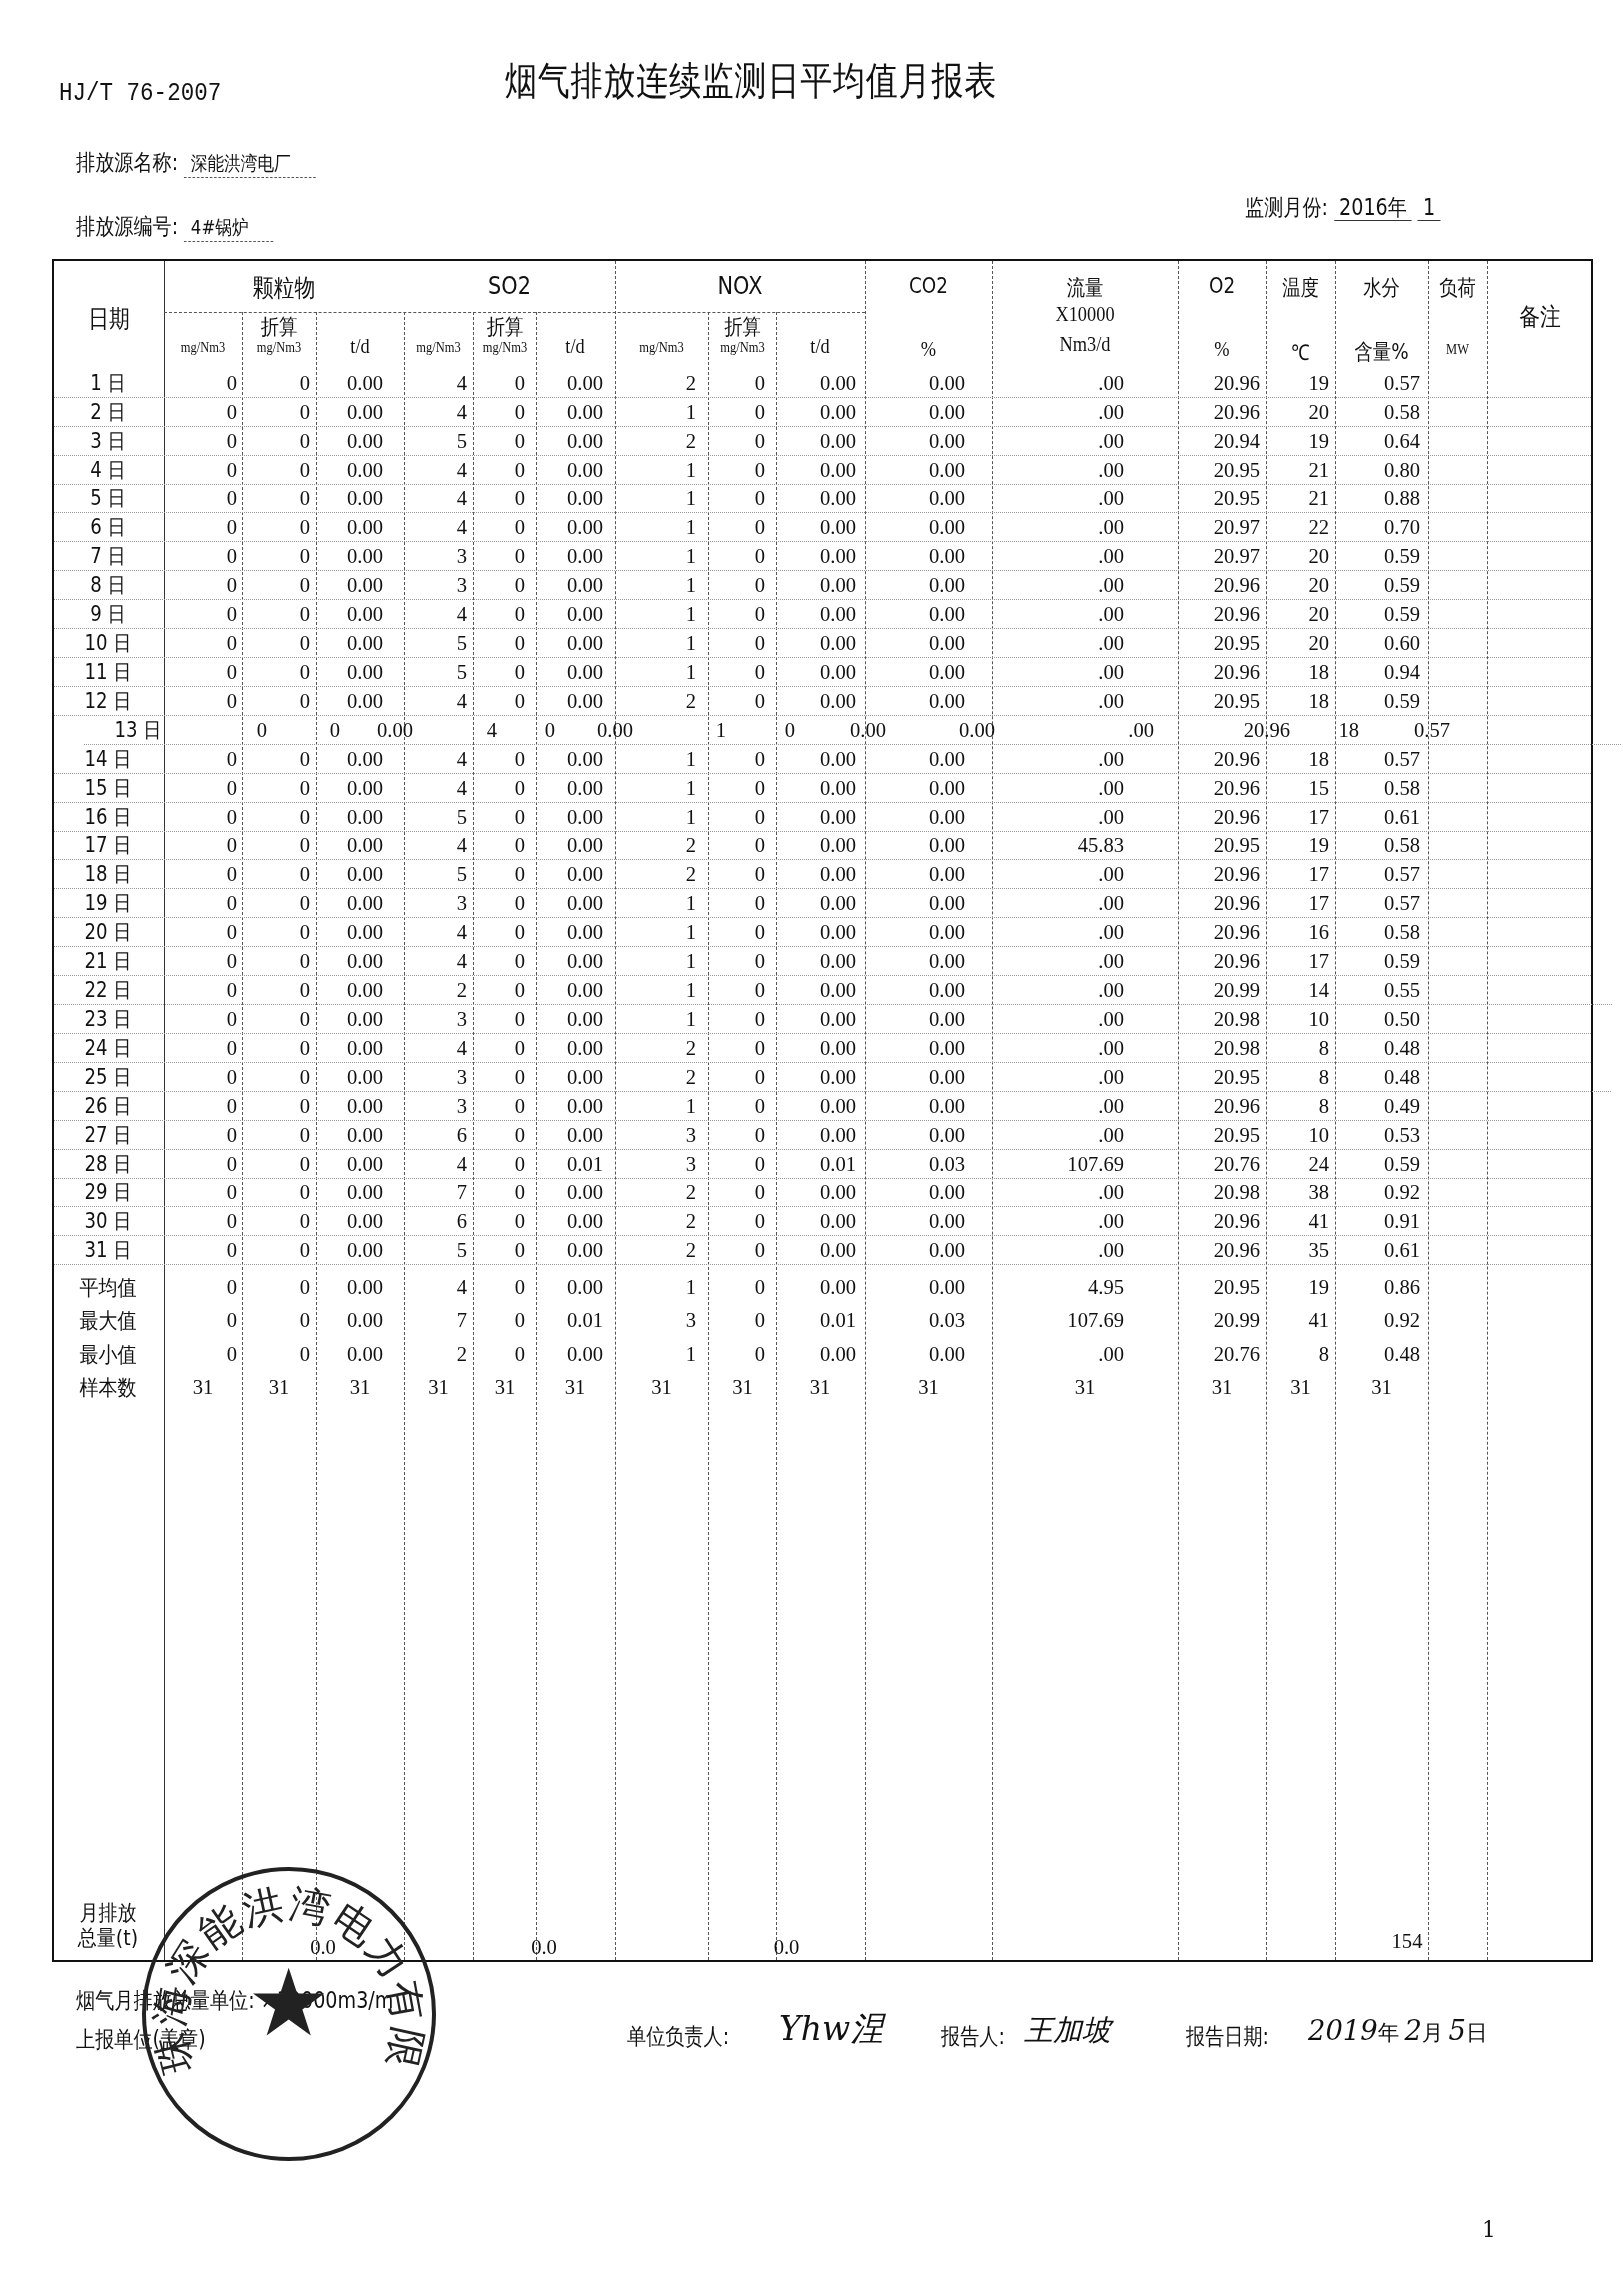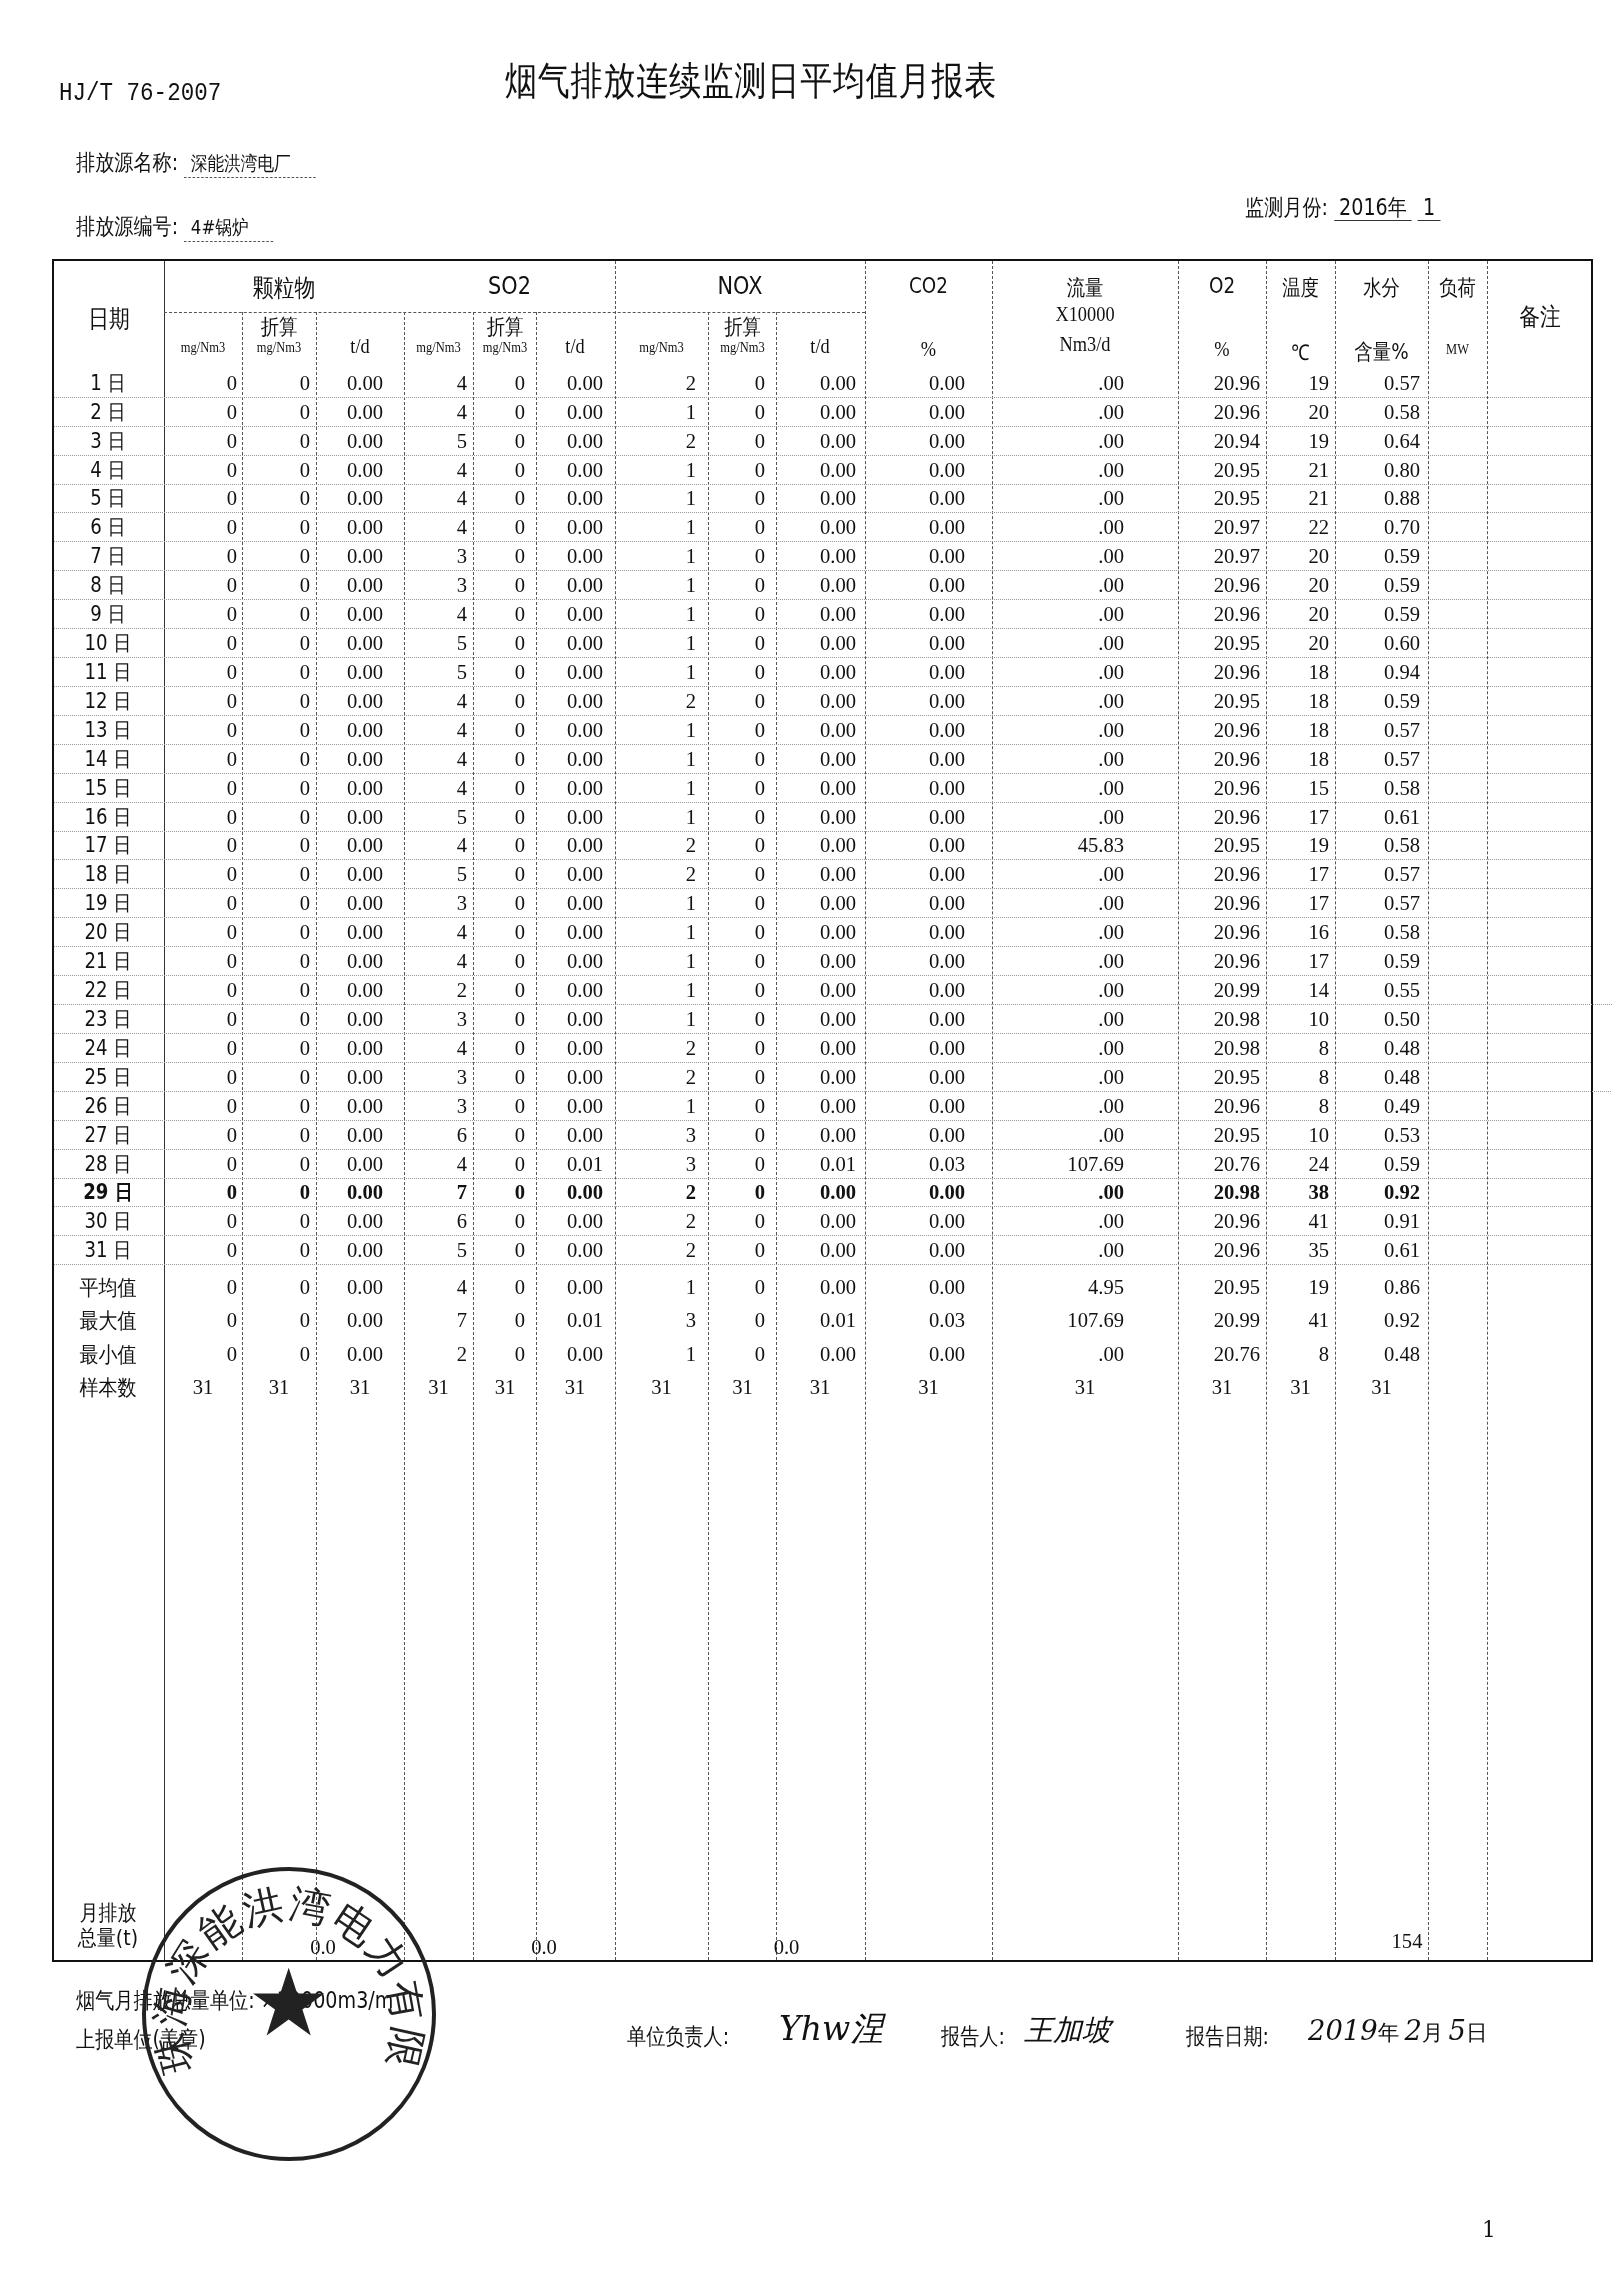--- a/index.html
+++ b/index.html
@@ -350,21 +350,21 @@
         <div class="cell" style="left: 722px; width: 80px;">0.00</div>
         <div class="cell" style="left: 811px; width: 100px;">0.00</div>
         <div class="cell" style="left: 938px; width: 132px;">.00</div>
         <div class="cell" style="left: 1124px; width: 82px;">20.95</div>
         <div class="cell" style="left: 1212px; width: 63px;">18</div>
         <div class="cell" style="left: 1281px; width: 85px;">0.59</div>
         <div class="cell" style="left: 1374px; width: 53px;"></div>
         <div class="cell" style="left: 1433px; width: 100px;"></div>
         <div class="rowsep"></div>
       </div>
-      <div class="row" style="top: 455px;">
+      <div class="row" style="top: 455px; margin-left: 30px;">
         <div class="rowlabel">13 日</div>
         <div class="cell" style="left: 110px; width: 73px;">0</div>
         <div class="cell" style="left: 188px; width: 68px;">0</div>
         <div class="cell" style="left: 262px; width: 67px;">0.00</div>
         <div class="cell" style="left: 350px; width: 63px;">4</div>
         <div class="cell" style="left: 419px; width: 52px;">0</div>
         <div class="cell" style="left: 482px; width: 67px;">0.00</div>
         <div class="cell" style="left: 561px; width: 81px;">1</div>
         <div class="cell" style="left: 654px; width: 57px;">0</div>
         <div class="cell" style="left: 722px; width: 80px;">0.00</div>
@@ -670,21 +670,21 @@
         <div class="cell" style="left: 722px; width: 80px;">0.01</div>
         <div class="cell" style="left: 811px; width: 100px;">0.03</div>
         <div class="cell" style="left: 938px; width: 132px;">107.69</div>
         <div class="cell" style="left: 1124px; width: 82px;">20.76</div>
         <div class="cell" style="left: 1212px; width: 63px;">24</div>
         <div class="cell" style="left: 1281px; width: 85px;">0.59</div>
         <div class="cell" style="left: 1374px; width: 53px;"></div>
         <div class="cell" style="left: 1433px; width: 100px;"></div>
         <div class="rowsep"></div>
       </div>
-      <div class="row" style="top: 917px; font-weight: bold;">
+      <div class="row" style="top: 917px;">
         <div class="rowlabel">29 日</div>
         <div class="cell" style="left: 110px; width: 73px;">0</div>
         <div class="cell" style="left: 188px; width: 68px;">0</div>
         <div class="cell" style="left: 262px; width: 67px;">0.00</div>
         <div class="cell" style="left: 350px; width: 63px;">7</div>
         <div class="cell" style="left: 419px; width: 52px;">0</div>
         <div class="cell" style="left: 482px; width: 67px;">0.00</div>
         <div class="cell" style="left: 561px; width: 81px;">2</div>
         <div class="cell" style="left: 654px; width: 57px;">0</div>
         <div class="cell" style="left: 722px; width: 80px;">0.00</div>

